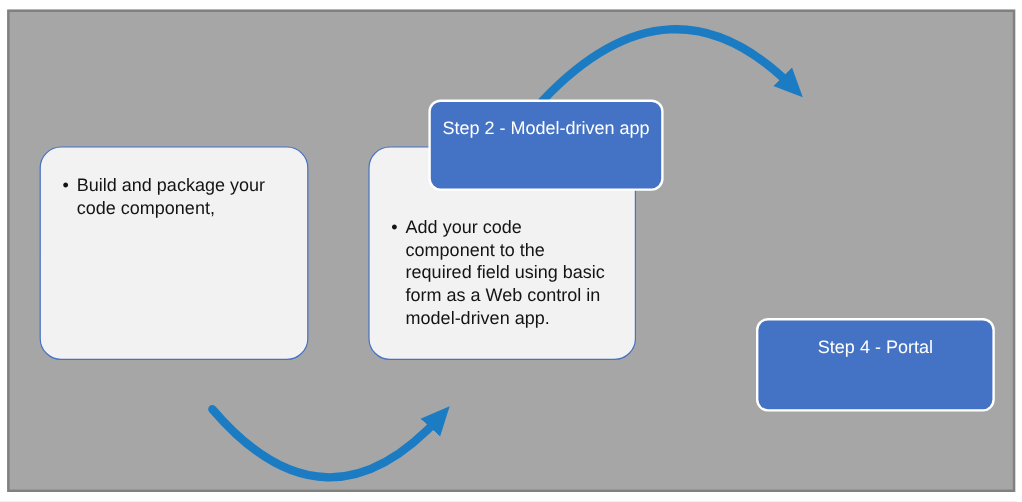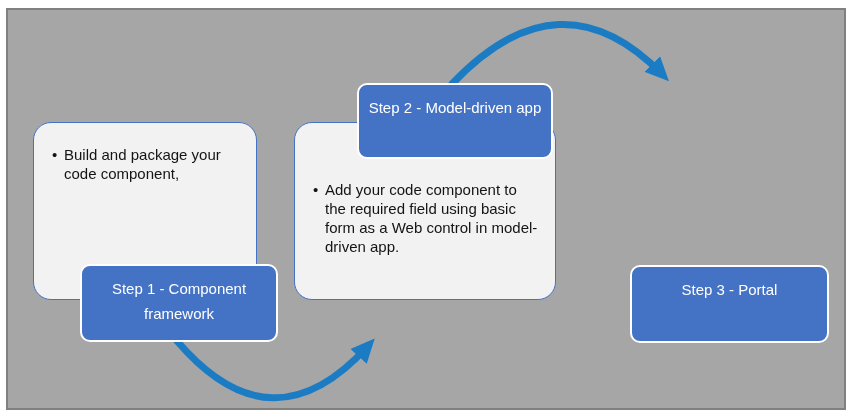--- a/index.html
+++ b/index.html
@@ -50,21 +50,21 @@
     stroke-linecap: round;
   }
   .arrow-head { fill: var(--arrow-blue); }
   .card {
     position: absolute;
     background: var(--card-fill);
     border: 1.5px solid var(--card-border);
     border-radius: 18px;
   }
   .card1 { left: 33px;  top: 122px; width: 224px; height: 178px; }
-  .card2 { left: 294px; top: 122px; width: 262px; height: 178px; }
+  .card2 { left: 307px; top: 122px; width: 223px; height: 178px; }
   .card3 { left: 583px; top: 120px; width: 219px; height: 182px; }
   .bullets {
     list-style: none;
     margin: 0;
     padding: 22px 16px 0 30px;
     color: var(--body-text);
     font-size: 15px;
     line-height: 19px;
   }
   .card2 .bullets { padding-top: 57px; padding-right: 17px; }
@@ -112,16 +112,15 @@
     </ul>
   </div>
 
   <div class="card card2">
     <ul class="bullets">
       <li>Add your code component to the required field using basic form as a Web control in model-driven app.</li>
     </ul>
   </div>
 
 
-  <div class="step-label label1">Step 1 - Component framework</div>
   <div class="step-label label2">Step 2 - Model-driven app</div>
-  <div class="step-label label3">Step 3 - Portal</div>
+  <div class="step-label label3">Step 4 - Portal</div>
 </div>
 
 </body></html>

